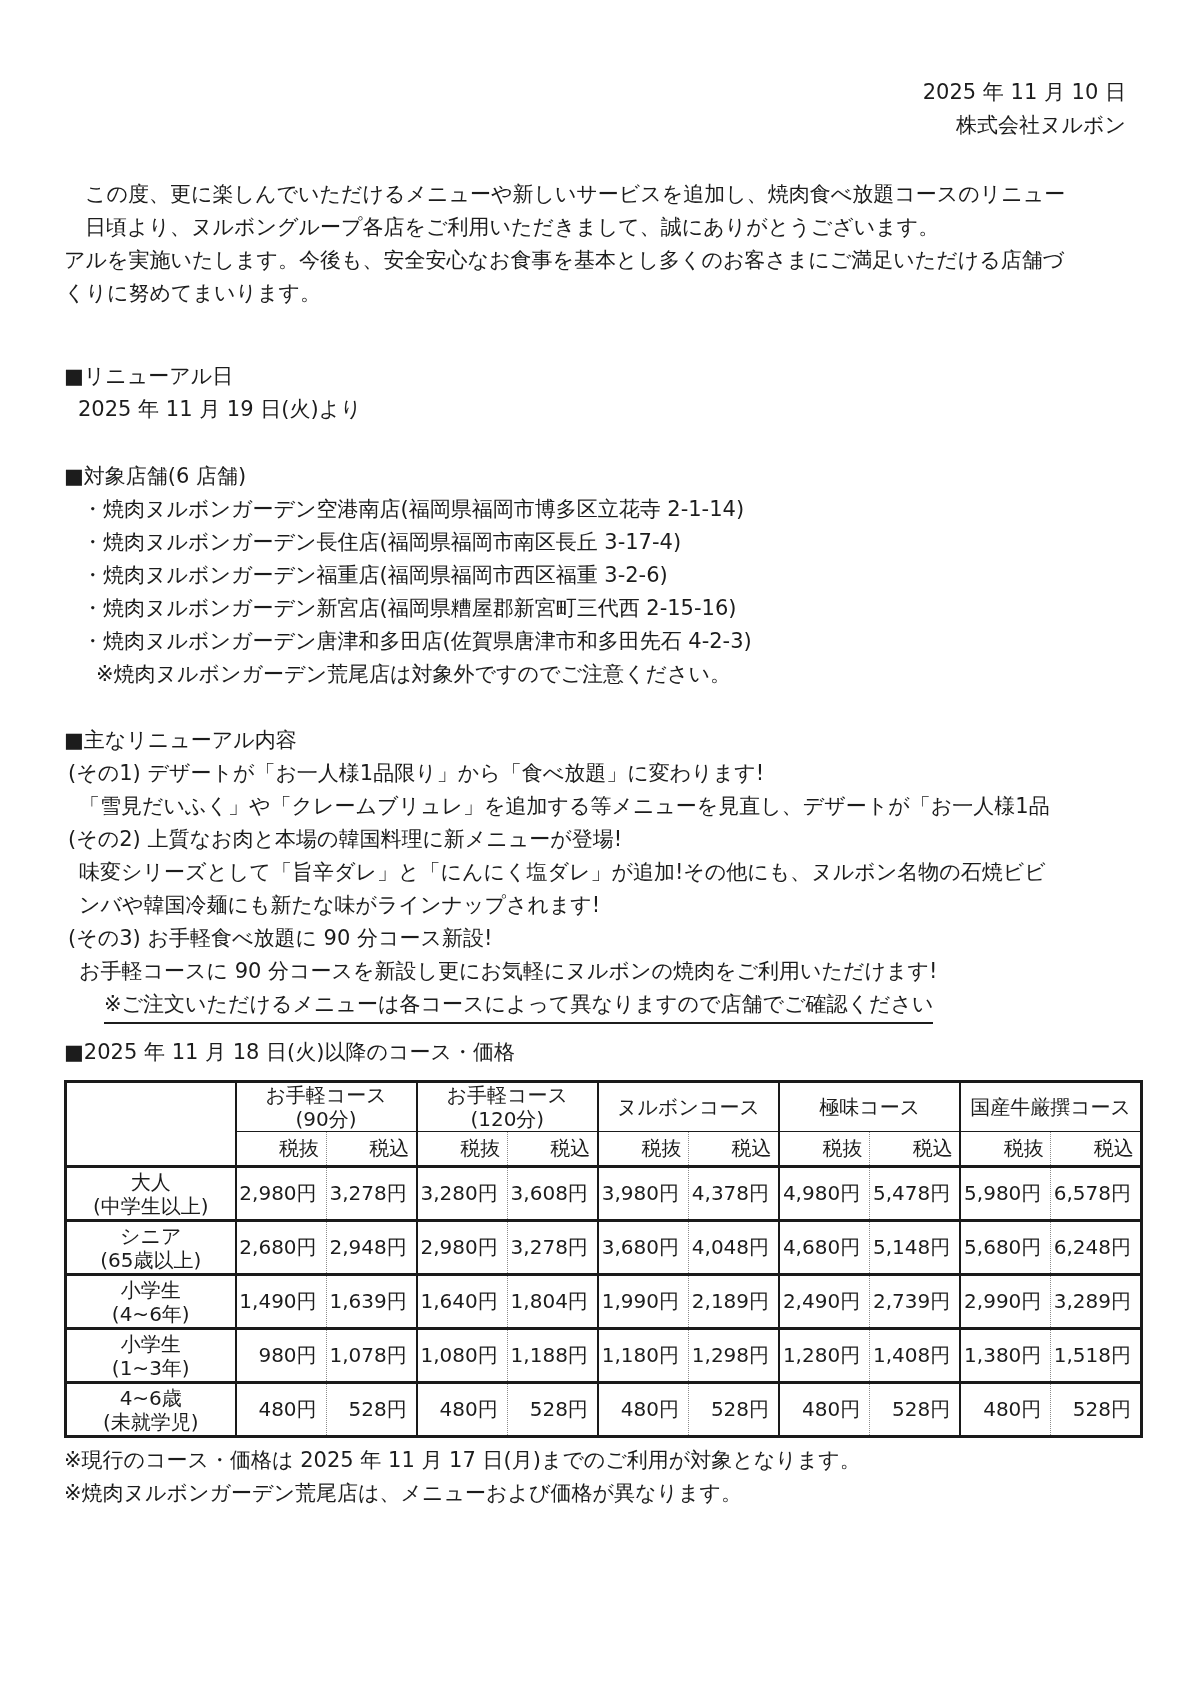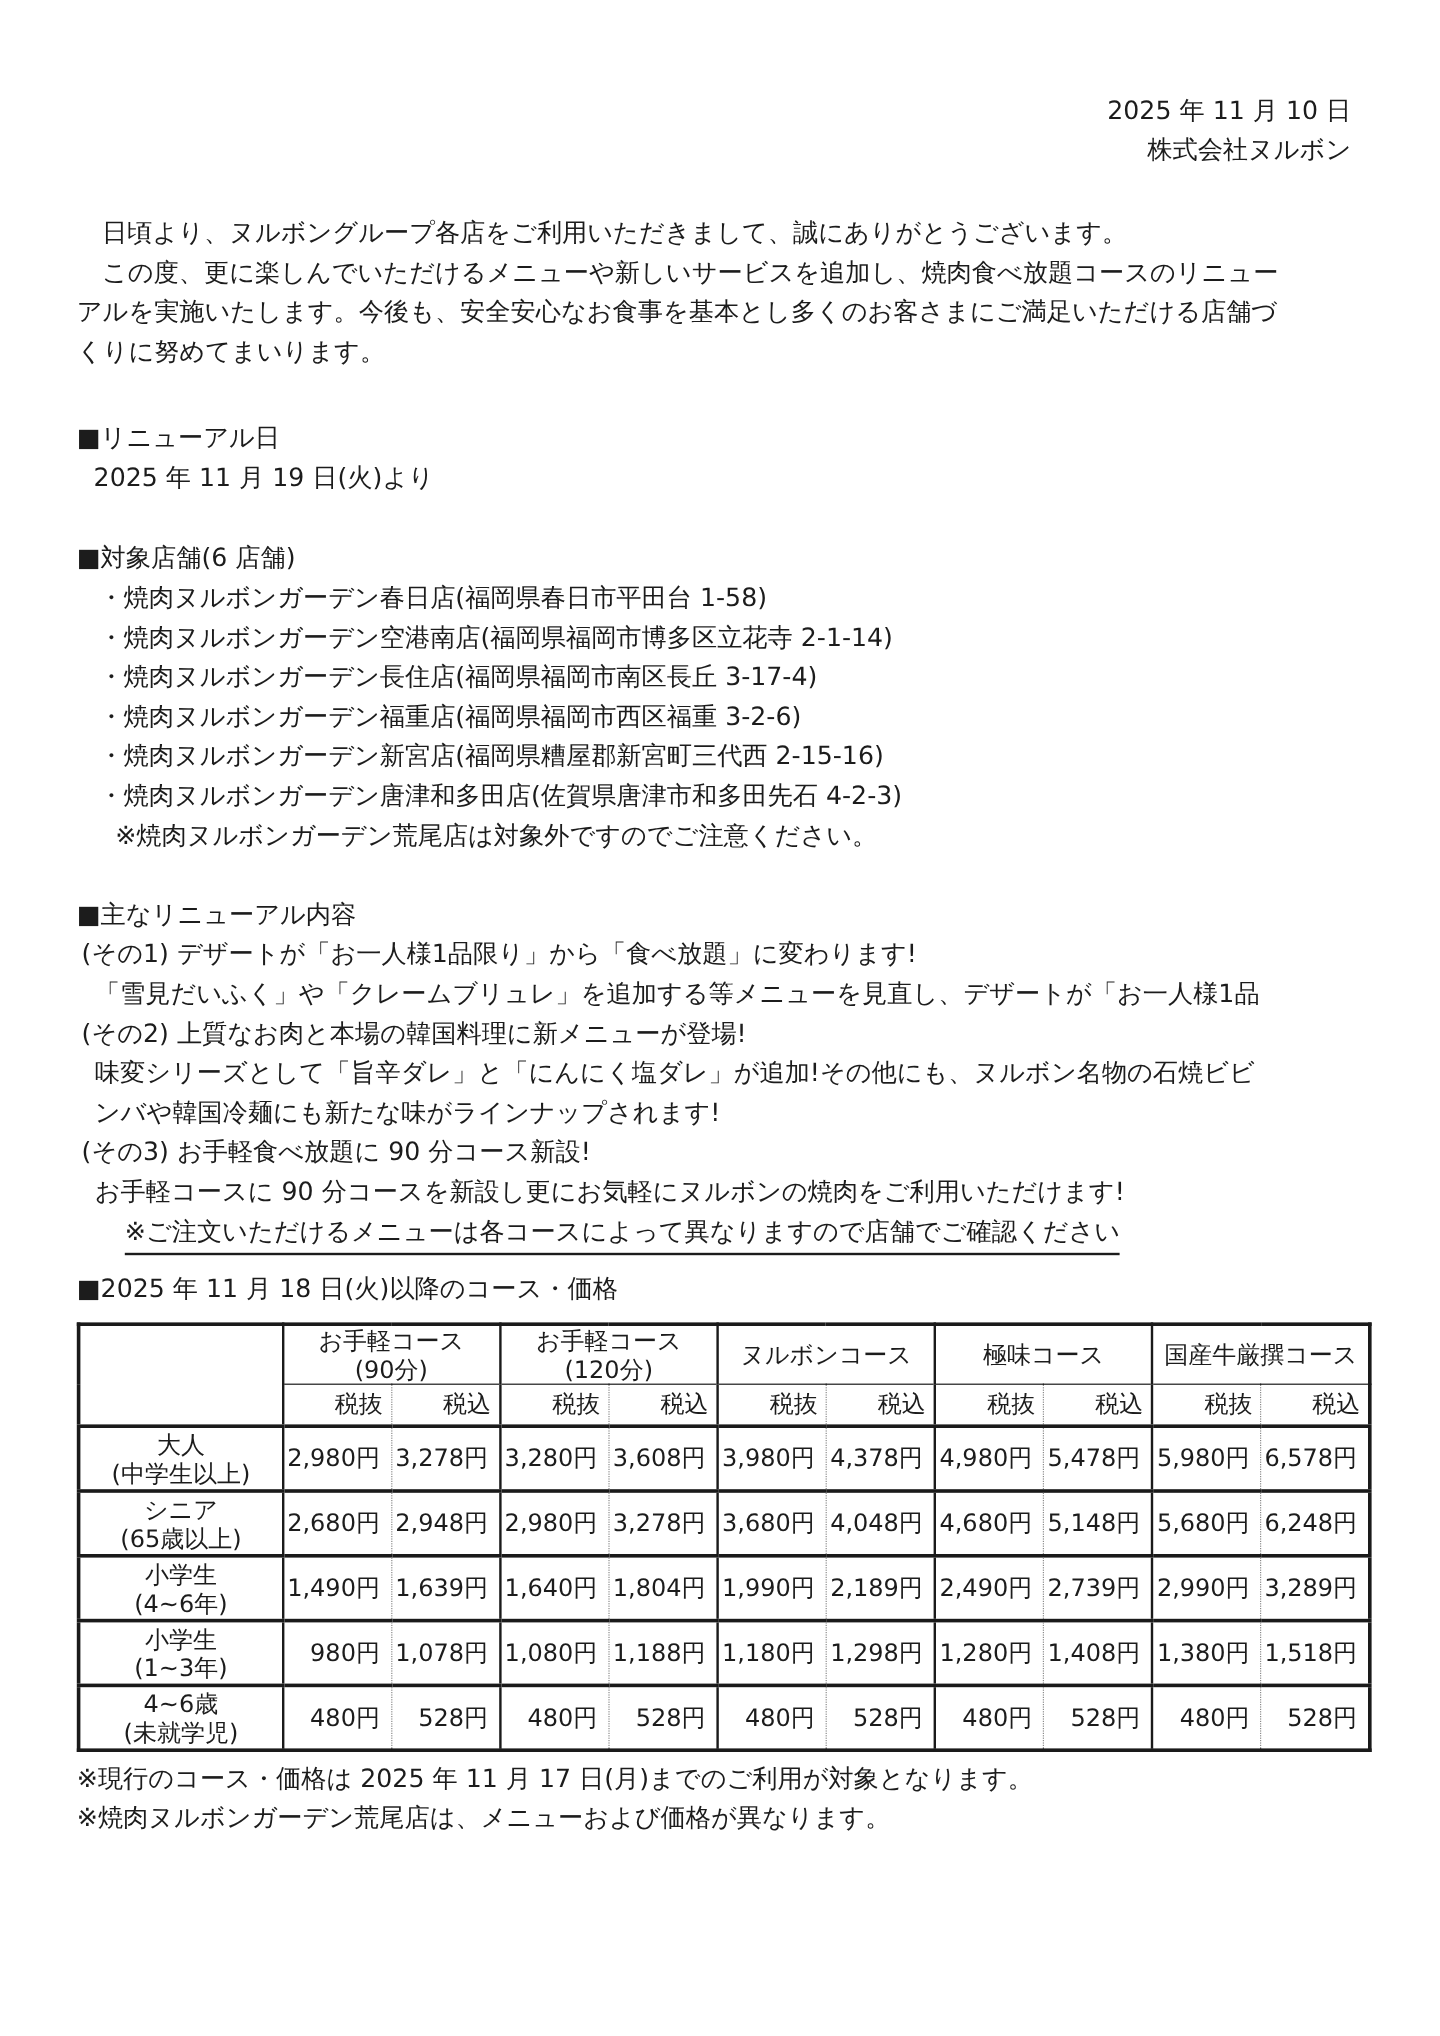--- a/index.html
+++ b/index.html
@@ -22,21 +22,21 @@
   
   .doc-header { text-align: right; padding-right: 16px; }
 
   
   .doc-title { margin-top: 22px; text-align: center; letter-spacing: 1px; }
 
   
   .intro { margin-top: 36px; }
 
   
-  .sec-renewal-date { margin-top: 39px; }
+  .sec-renewal-date { margin-top: 50px; }
   .sec-renewal-date .value { padding-left: 14px; }
 
   
   .sec-stores { margin-top: 34px; }
   .sec-stores .store-item { padding-left: 18px; }
   .sec-stores .store-note { padding-left: 32px; }
 
   
   .sec-renewal { margin-top: 33px; }
   .sec-renewal .item-title { padding-left: 4px; }
@@ -80,35 +80,34 @@
 
 <div class="page">
 
   <div class="doc-header">
     <div class="line">2025 年 11 月 10 日</div>
     <div class="line">株式会社ヌルボン</div>
   </div>
 
 
   <div class="intro" id="intro">
+      <div class="line">　この度、更に楽しんでいただけるメニューや新しいサービスを追加し、焼肉食べ放題コースのリニュー</div>
       <div class="line">　日頃より、ヌルボングループ各店をご利用いただきまして、誠にありがとうございます。</div>
-      <div class="line">　この度、更に楽しんでいただけるメニューや新しいサービスを追加し、焼肉食べ放題コースのリニュー</div>
       <div class="line">アルを実施いたします。今後も、安全安心なお食事を基本とし多くのお客さまにご満足いただける店舗づ</div>
       <div class="line">くりに努めてまいります。</div>
     </div>
 
   <div class="sec-renewal-date">
     <div class="line">■リニューアル日</div>
     <div class="line value">2025 年 11 月 19 日(火)より</div>
   </div>
 
   <div class="sec-stores">
     <div class="line">■対象店舗(6 店舗)</div>
     <div id="store-list">
-        <div class="line store-item">・焼肉ヌルボンガーデン春日店(福岡県春日市平田台 1-58)</div>
         <div class="line store-item">・焼肉ヌルボンガーデン空港南店(福岡県福岡市博多区立花寺 2-1-14)</div>
         <div class="line store-item">・焼肉ヌルボンガーデン長住店(福岡県福岡市南区長丘 3-17-4)</div>
         <div class="line store-item">・焼肉ヌルボンガーデン福重店(福岡県福岡市西区福重 3-2-6)</div>
         <div class="line store-item">・焼肉ヌルボンガーデン新宮店(福岡県糟屋郡新宮町三代西 2-15-16)</div>
         <div class="line store-item">・焼肉ヌルボンガーデン唐津和多田店(佐賀県唐津市和多田先石 4-2-3)</div>
       </div>
     <div class="line store-note">※焼肉ヌルボンガーデン荒尾店は対象外ですのでご注意ください。</div>
   </div>
 
   <div class="sec-renewal">

